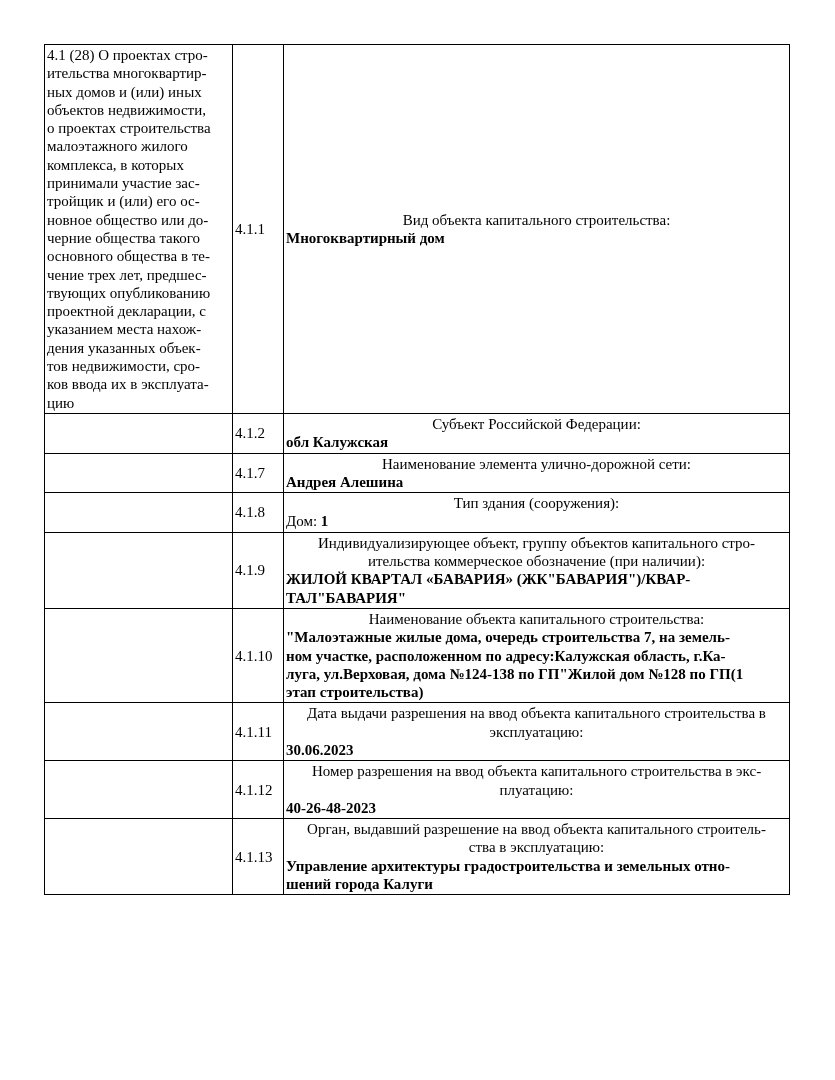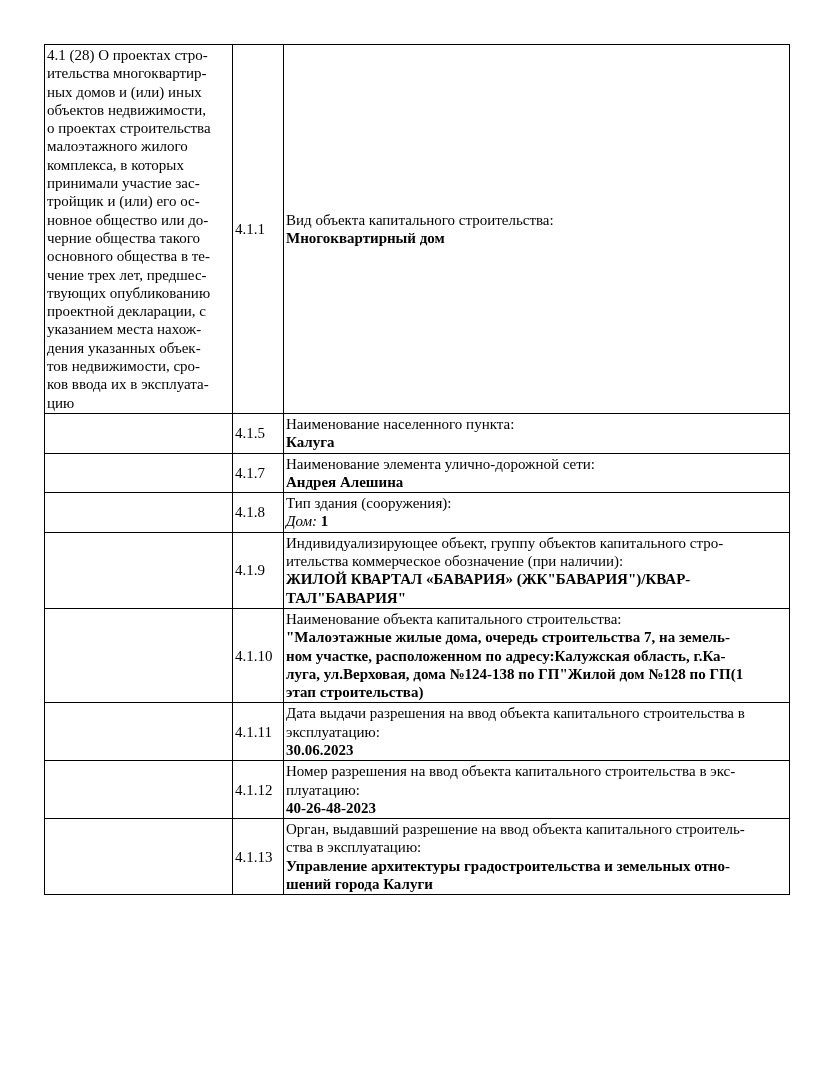--- a/index.html
+++ b/index.html
@@ -32,27 +32,28 @@
   }
   td.desc {
     vertical-align: top;
     white-space: pre-wrap;
   }
   td.num { vertical-align: middle; }
   .lbl {
     display: block;
     white-space: pre-wrap;
     font-weight: normal;
+    text-align: center;
   }
   .val-line {
     display: block;
     white-space: pre-wrap;
     font-weight: bold;
   }
-  .pfx { font-weight: normal; font-style: italic; }
+  .pfx { font-weight: normal; }
   .val { font-weight: bold; }
 </style>
 </head>
 <body>
 
 <div class="page">
   <table class="decl">
     <colgroup>
       <col class="c-desc">
       <col class="c-num">
@@ -81,24 +82,24 @@
 ков ввода их в эксплуата-
 цию</td>
         <td class="num">4.1.1</td>
         <td class="content">
           <span class="lbl">Вид объекта капитального строительства:</span>
           <span class="val-line"><span class="pfx"></span><span class="val">Многоквартирный дом</span></span>
         </td>
       </tr>
       <tr>
         <td class="desc"></td>
-        <td class="num">4.1.5</td>
+        <td class="num">4.1.2</td>
         <td class="content">
-          <span class="lbl">Наименование населенного пункта:</span>
-          <span class="val-line"><span class="pfx"></span><span class="val">Калуга</span></span>
+          <span class="lbl">Субъект Российской Федерации:</span>
+          <span class="val-line"><span class="pfx"></span><span class="val">обл Калужская</span></span>
         </td>
       </tr>
       <tr>
         <td class="desc"></td>
         <td class="num">4.1.7</td>
         <td class="content">
           <span class="lbl">Наименование элемента улично-дорожной сети:</span>
           <span class="val-line"><span class="pfx"></span><span class="val">Андрея Алешина</span></span>
         </td>
       </tr>

